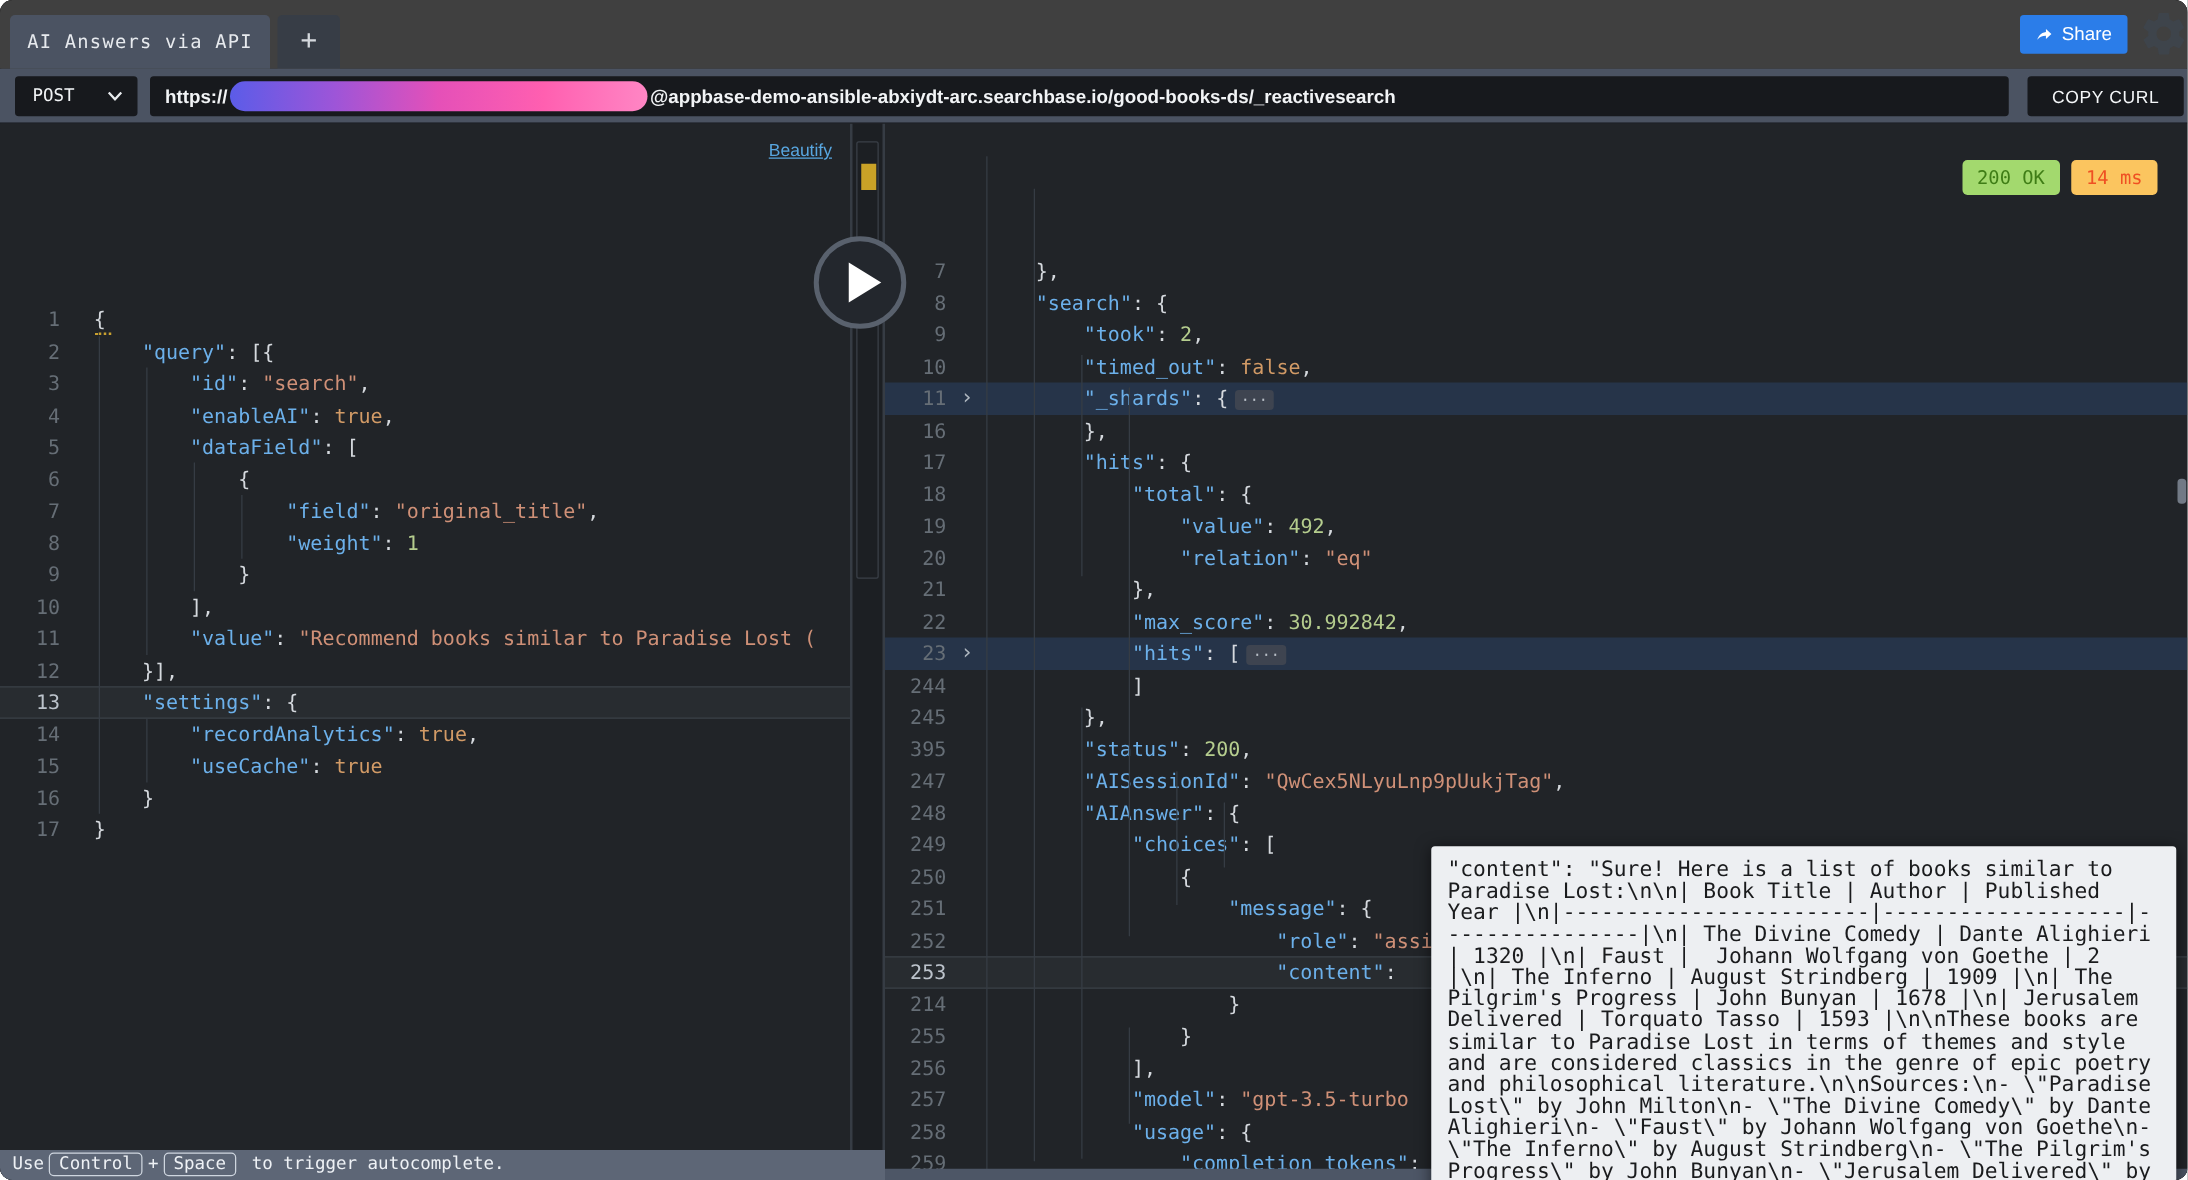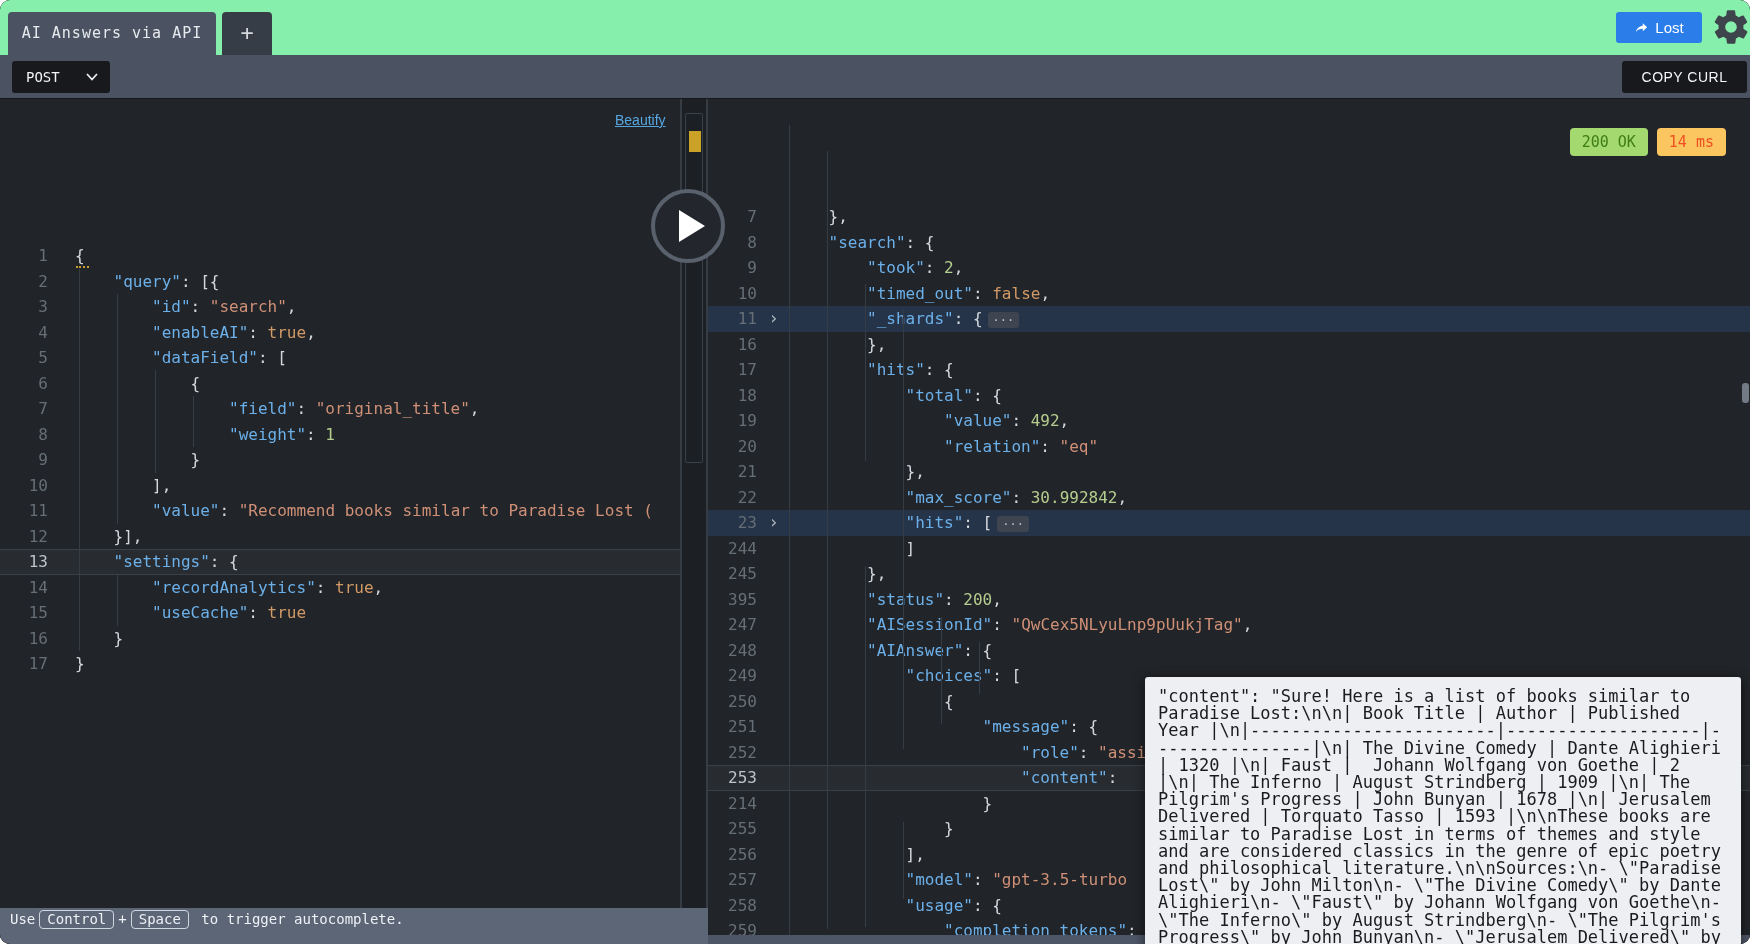--- a/index.html
+++ b/index.html
@@ -1,20 +1,20 @@
 <!DOCTYPE html>
 <html><head>
 <meta charset="utf-8">
 <style>
   * { margin:0; padding:0; box-sizing:border-box; }
   html,body { width:1750px; height:944px; background:#ffffff; font-family:"Liberation Sans",sans-serif; }
   .window { position:relative; width:1750px; height:944px; background:#212428; border-radius:10px; overflow:hidden; box-shadow:inset 0 0 0 1px #000; }
 
   
-  .tabbar { position:absolute; left:0; top:0; width:100%; height:55px; background:#86efac; }
+  .tabbar { position:absolute; left:0; top:0; width:100%; height:55px; background:#404040; }
   .tab-active { position:absolute; left:8px; top:12px; width:208px; height:43px; background:#4b5362; border-radius:4px 4px 0 0;
                 color:#e7eaee; font:15px/43px "DejaVu Sans Mono",monospace; letter-spacing:1px; text-align:center; }
   .tab-plus { position:absolute; left:222px; top:12px; width:50px; height:43px; background:#373d46; border-radius:4px 4px 0 0;
               color:#d4d8dd; font:22px/41px "DejaVu Sans Mono",monospace; text-align:center; }
   .share-btn { position:absolute; left:1616px; top:12px; width:86px; height:31px; background:#2b7de9; border-radius:3px;
                color:#fff; font:15px/31px "Liberation Sans",sans-serif; text-align:center; cursor:pointer; display:flex; align-items:center; justify-content:center; gap:6px;}
   .gear { position:absolute; left:1711px; top:7px; width:40px; height:40px; }
 
   .urlrow { position:absolute; left:0; top:55px; width:100%; height:44px; background:#4b5362; border-bottom:1px solid #15171a;}
   .method { position:absolute; left:12px; top:6px; width:98px; height:32px; background:#17191d; border-radius:3px; color:#f2f4f6;
@@ -66,21 +66,21 @@
   .iguide { position:absolute; width:1px; background:#363c44; }
   .squiggle { position:absolute; left:76px; top:167px; width:13px; border-bottom:2px dotted #c8a030; height:2px; }
 
   
   .badges { position:absolute; right:24px; top:29px; display:flex; gap:9px; z-index:20;border-radius:12px;}
   .badge { height:28px; border-radius:4px; font:15px/28px "DejaVu Sans Mono",monospace; padding:0 12px; }
   .badge-ok { background:#a3d96e; color:#3f7d16; }
   .badge-ms { background:#fbc55f; color:#ef5023; }
 
   
-  .hintbar { position:absolute; left:0; bottom:0; width:708px; height:36px; background:#5d6676; z-index:30;
+  .hintbar { position:absolute; left:0; bottom:0; width:708px; height:24px; background:#5d6676; z-index:30;
              color:#eef1f5; font:14px/23px "DejaVu Sans Mono",monospace; padding-left:10px; }
   .kbd { display:inline-block; border:1px solid #cfd6df; border-radius:4px; padding:0 7px; margin:0 4px; line-height:17px; }
 
   
   .tooltip { position:absolute; left:437px; top:578px; width:596px; height:280px; background:#edeff2; color:#1a1b1d;
              border-radius:3px; box-shadow:0 2px 12px rgba(0,0,0,.55); padding:11px 13px; z-index:50;
              font:17px/17.2px "DejaVu Sans Mono",monospace; white-space:pre-wrap; overflow-wrap:break-word; overflow:hidden; }
 
   .res-hscroll { position:absolute; left:0; bottom:0; right:0; height:9px; background:#4d5666; z-index:10;}
   .res-vthumb { position:absolute; right:1px; top:284px; width:7px; height:20px; background:#727a86; border-radius:3px; z-index:12;}
@@ -90,35 +90,40 @@
 
 <div class="window">
 
   <div class="tabbar">
     <div class="tab-active">AI Answers via API</div>
     <div class="tab-plus">+</div>
     <div class="share-btn">
       <svg width="15" height="15" viewBox="0 0 24 24">
           <path fill="#fff" d="M14 5v4C7 10 4 15 3 19c2.5-3.5 6-5.1 11-5.1V18l7-6.5L14 5z"></path>
         </svg>
-      <span>Lost</span>
+      <span>Share</span>
     </div>
     <div class="gear">
       <svg width="40" height="40" viewBox="0 0 24 24">
           <path fill="#3e444b" d="M19.4 13c.04-.32.1-.65.1-1s-.06-.68-.1-1l2.1-1.6c.2-.15.25-.42.13-.64l-2-3.46c-.12-.22-.38-.3-.6-.22l-2.5 1a7.3 7.3 0 0 0-1.7-1l-.4-2.66A.5.5 0 0 0 14 2h-4c-.25 0-.45.18-.5.42l-.4 2.66c-.6.25-1.17.6-1.7 1l-2.5-1c-.22-.08-.48 0-.6.22l-2 3.46c-.12.22-.07.5.13.64L4.6 11c-.04.32-.1.65-.1 1s.06.68.1 1l-2.1 1.6c-.2.15-.25.42-.13.64l2 3.46c.12.22.38.3.6.22l2.5-1c.53.4 1.1.75 1.7 1l.4 2.66c.05.24.25.42.5.42h4c.25 0 .45-.18.5-.42l.4-2.66c.6-.25 1.17-.6 1.7-1l2.5 1c.22.08.48 0 .6-.22l2-3.46c.12-.22.07-.5-.13-.64L19.4 13zM12 15.5A3.5 3.5 0 1 1 12 8.5a3.5 3.5 0 0 1 0 7z"></path>
         </svg>
     </div>
   </div>
 
   <div class="urlrow">
     <div class="method">
       <span>POST</span>
       <svg width="12" height="8" viewBox="0 0 12 8">
           <polyline points="1,1 6,6.5 11,1" fill="none" stroke="#e8ebee" stroke-width="1.8"></polyline>
         </svg>
+    </div>
+    <div class="urlinput">
+      <span>https://</span>
+      <span class="redacted"></span>
+      <span>@appbase-demo-ansible-abxiydt-arc.searchbase.io/good-books-ds/_reactivesearch</span>
     </div>
     <div class="copycurl">COPY CURL</div>
   </div>
 
   <div class="left-panel">
     <div class="beautify">Beautify</div>
     <div id="req-code" class="code-area">
         <div class="crow"><span class="ln">1</span><span class="farr">›</span><span class="codeln" style="padding-left: 0px;"><span class="tk-pun">{</span></span></div>
         <div class="crow"><span class="ln">2</span><span class="farr">›</span><span class="codeln" style="padding-left: 38.5px;"><span class="tk-key">"query"</span><span class="tk-pun">: [{</span></span></div>
         <div class="crow"><span class="ln">3</span><span class="farr">›</span><span class="codeln" style="padding-left: 77px;"><span class="tk-key">"id"</span><span class="tk-pun">: </span><span class="tk-str">"search"</span><span class="tk-pun">,</span></span></div>

